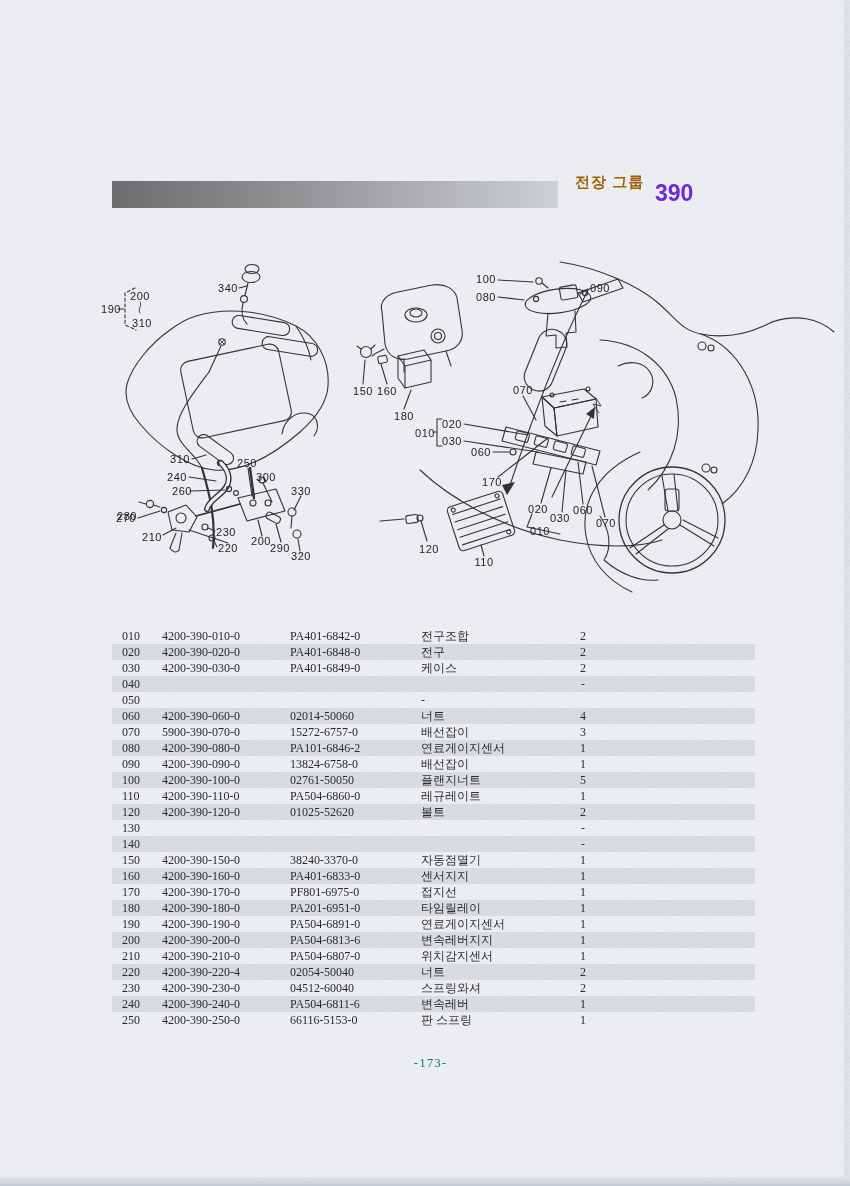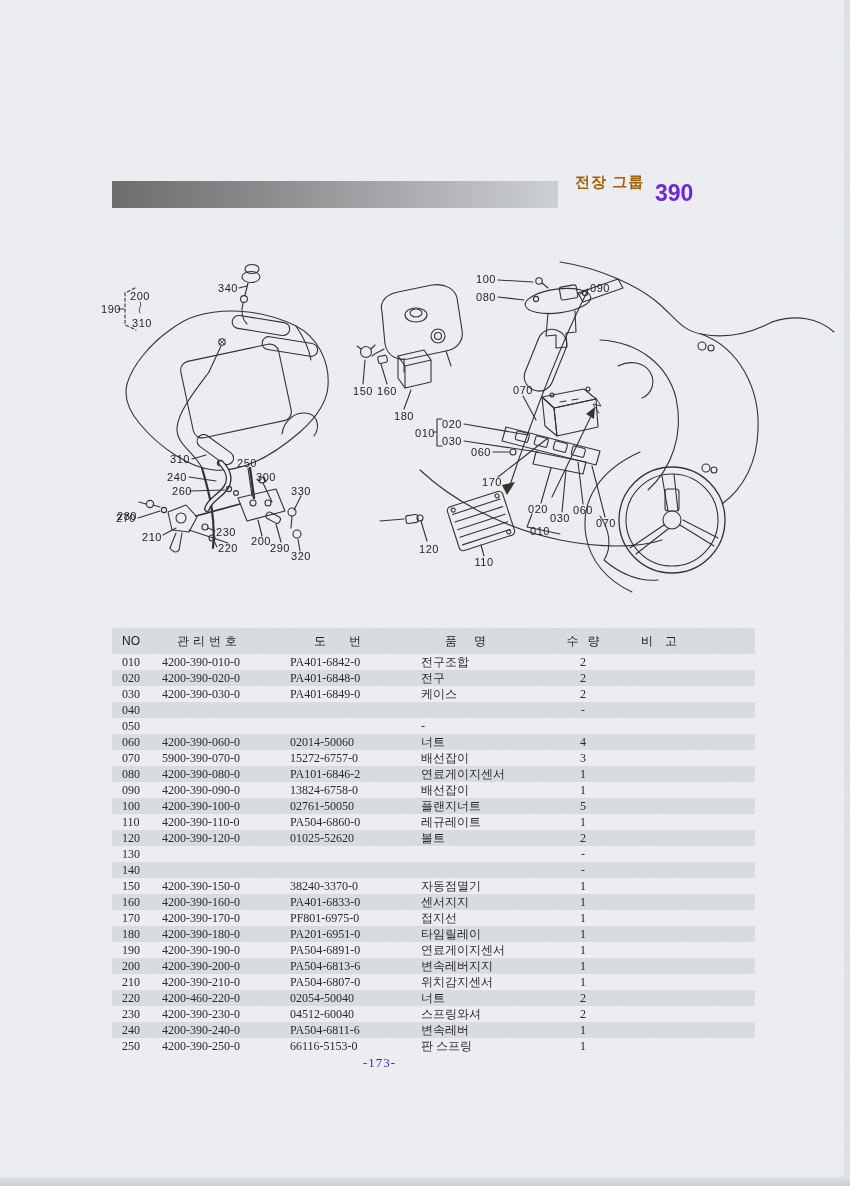--- a/index.html
+++ b/index.html
@@ -55,22 +55,22 @@
   .c-name{padding-left:0;font-size:12px;}
   .c-qty{text-align:center;}
   .c-note{text-align:center;}
   .h-no{padding-left:10px;font-family:"Liberation Sans",sans-serif;font-size:12px;}
   .h-mgmt{padding-left:15px;letter-spacing:4px;}
   .h-dwg{padding-left:24px;word-spacing:20px;}
   .h-name{padding-left:24px;word-spacing:14px;}
   .h-qty{text-align:center;word-spacing:6px;}
   .h-note{text-align:center;word-spacing:9px;}
 
-  .page-number{position:absolute;left:363px;top:1055px;width:84px;text-align:left;
-    z-index:2;font-size:13px;letter-spacing:1px;color:#4c1d95;}
+  .page-number{position:absolute;left:363px;top:1055px;width:84px;text-align:right;
+    z-index:2;font-size:13px;letter-spacing:1px;color:#0f766e;}
 </style>
 </head>
 <body>
 
 <div class="header-bar"></div>
 <div class="header-title">전장 그룹</div>
 <div class="header-number">390</div>
 
 <svg class="diagram-svg" width="850" height="1186" viewBox="0 0 850 1186" fill="none" stroke="#333" stroke-width="1.1" stroke-linecap="round" stroke-linejoin="round">
 
@@ -295,28 +295,20 @@
     <span class="callout" style="left: 538px; top: 509px;">020</span>
     <span class="callout" style="left: 560px; top: 518px;">030</span>
     <span class="callout" style="left: 540px; top: 531px;">010</span>
     <span class="callout" style="left: 583px; top: 510px;">060</span>
     <span class="callout" style="left: 606px; top: 523px;">070</span>
     <span class="callout" style="left: 429px; top: 549px;">120</span>
     <span class="callout" style="left: 484px; top: 562px;">110</span>
   </div>
 
 <div class="parts-table">
-  <div class="thead">
-    <div class="cell h-no">NO</div>
-    <div class="cell h-mgmt">관리번호</div>
-    <div class="cell h-dwg">도 번</div>
-    <div class="cell h-name">품 명</div>
-    <div class="cell h-qty">수 량</div>
-    <div class="cell h-note">비 고</div>
-  </div>
   <div id="parts-table-body">
       <div class="trow">
         <div class="cell c-no">010</div>
         <div class="cell c-mgmt">4200-390-010-0</div>
         <div class="cell c-dwg">PA401-6842-0</div>
         <div class="cell c-name">전구조합</div>
         <div class="cell c-qty">2</div>
         <div class="cell c-note"></div>
       </div>
       <div class="trow shaded">
@@ -474,21 +466,21 @@
       <div class="trow">
         <div class="cell c-no">210</div>
         <div class="cell c-mgmt">4200-390-210-0</div>
         <div class="cell c-dwg">PA504-6807-0</div>
         <div class="cell c-name">위치감지센서</div>
         <div class="cell c-qty">1</div>
         <div class="cell c-note"></div>
       </div>
       <div class="trow shaded">
         <div class="cell c-no">220</div>
-        <div class="cell c-mgmt">4200-460-220-0</div>
+        <div class="cell c-mgmt">4200-390-220-4</div>
         <div class="cell c-dwg">02054-50040</div>
         <div class="cell c-name">너트</div>
         <div class="cell c-qty">2</div>
         <div class="cell c-note"></div>
       </div>
       <div class="trow">
         <div class="cell c-no">230</div>
         <div class="cell c-mgmt">4200-390-230-0</div>
         <div class="cell c-dwg">04512-60040</div>
         <div class="cell c-name">스프링와셔</div>

